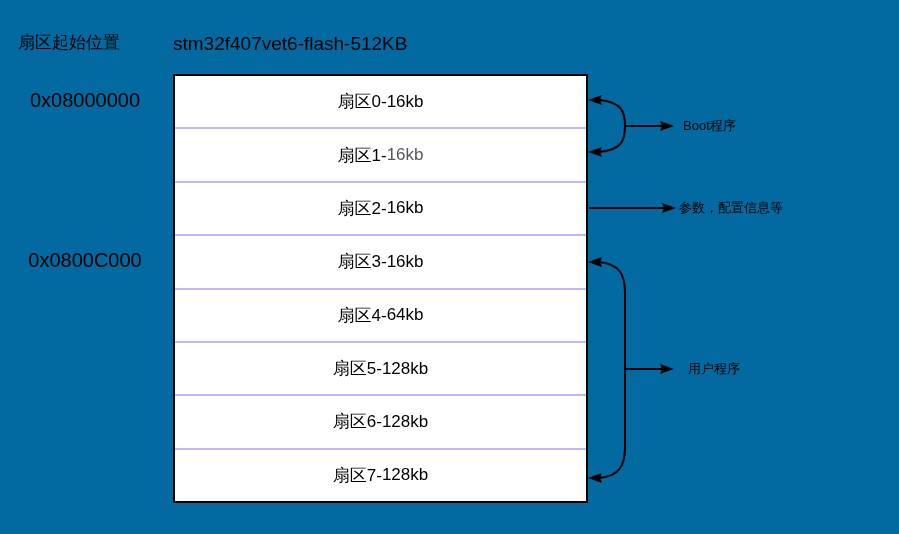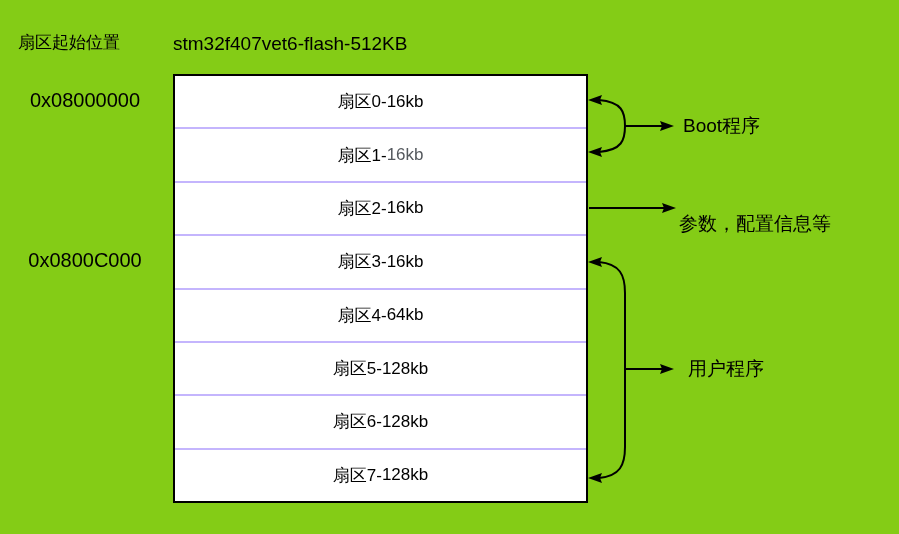--- a/index.html
+++ b/index.html
@@ -1,20 +1,20 @@
 <!DOCTYPE html>
 <html><head>
 <meta charset="utf-8">
 <style>
   html, body { margin: 0; padding: 0; background: #ffffff; }
   .canvas {
     position: relative;
     width: 899px;
     height: 534px;
-    background: #84cc16;
+    background: #0369a1;
     font-family: "Liberation Sans", "DejaVu Sans", sans-serif;
     color: #000000;
     overflow: hidden;
   }
   .corner-label {
     position: absolute;
     left: 18px;
     top: 33px;
     font-size: 17px;
     line-height: 20px;
@@ -65,26 +65,26 @@
   }
   .sector-row:first-child { border-top: none; text-align: center; }
   .connectors {
     position: absolute;
     left: 0;
     top: 0;
     pointer-events: none;
   }
   .annot {
     position: absolute;
-    font-size: 19px;
+    font-size: 13px;
     line-height: 20px;
     white-space: nowrap;
   }
   .annot-boot   { left: 683px; top: 116px; }
-  .annot-params { left: 679px; top: 198px; margin-top: 16px; }
+  .annot-params { left: 679px; top: 198px; }
   .annot-user   { left: 688px; top: 359px; }
 </style>
 </head>
 <body>
 
 <div class="canvas">
 
   <div class="corner-label">扇区起始位置</div>
   <div class="title">stm32f407vet6-flash-512KB</div>
 

